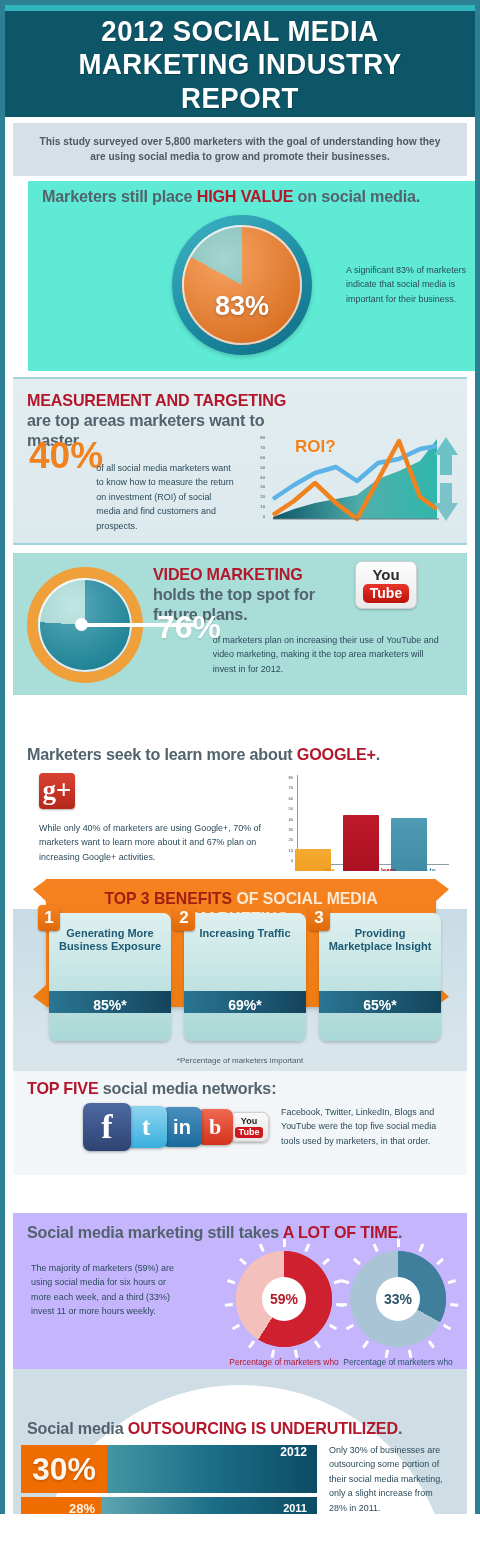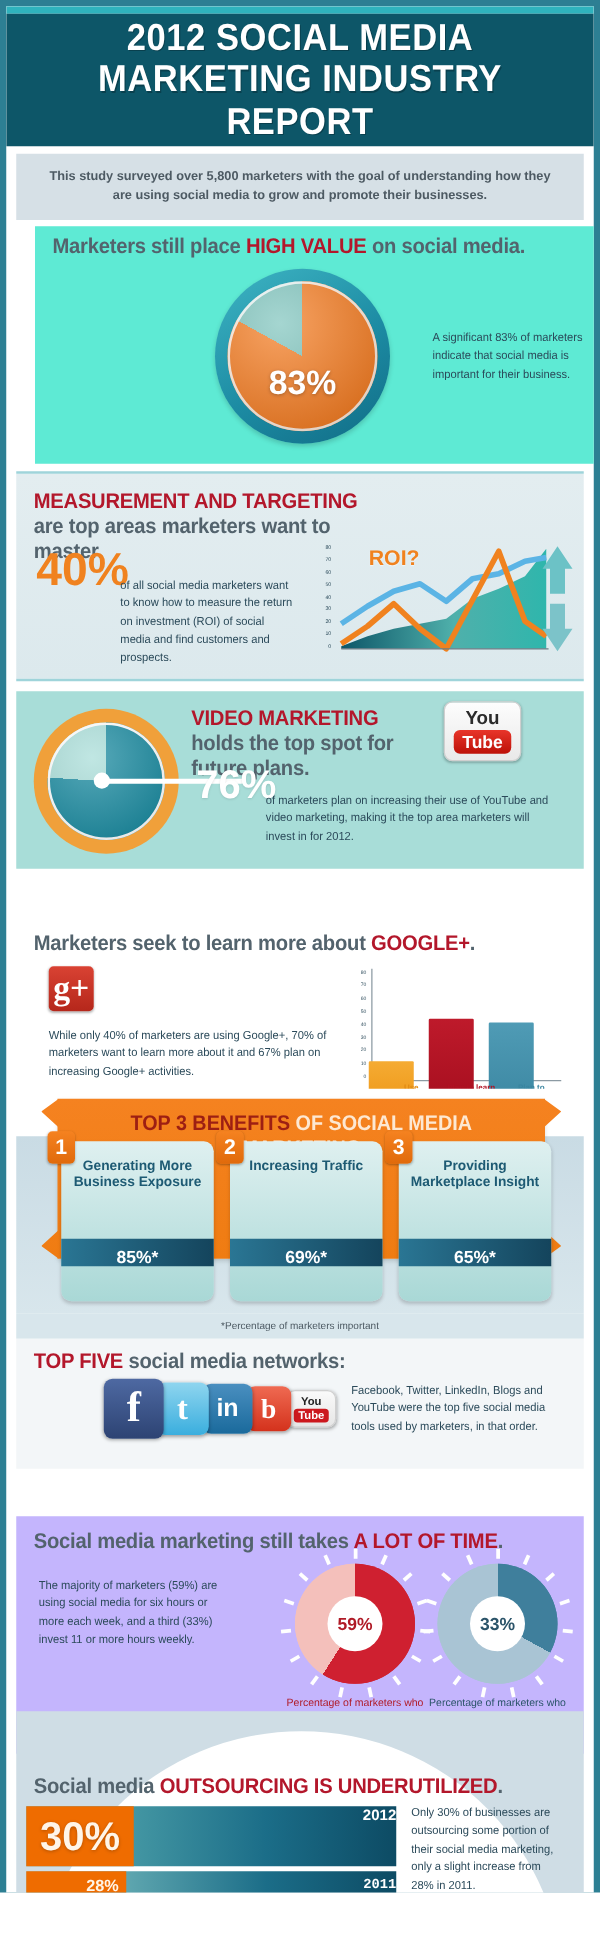--- a/index.html
+++ b/index.html
@@ -371,39 +371,39 @@
     display: flex; align-items: flex-start;
   }
   .bar2012 .pct {
     width: 86px; height: 48px; background: #ef6c00;
     color: #fff5e8; font-size: 32px; font-weight: bold;
     display: flex; align-items: center; justify-content: center;
     font-family: "Liberation Sans Narrow","Liberation Sans",sans-serif;
     text-shadow: 0 1px 3px rgba(0,0,0,.25);
   }
   .bar2012 .yr {
-    margin-left: auto; color: #ffffff;
+    margin-left: auto; padding-right: 10px; color: #ffffff;
     font-size: 12px; font-weight: bold;
     font-family: "Liberation Sans Narrow","Liberation Sans",sans-serif;
   }
   .bar2011 {
     position: absolute; left: 8px; top: 128px; width: 296px; height: 22px;
     background: linear-gradient(90deg,#8ecfcb 0%, #1b6d88 65%, #0d4b64 100%);
     display: flex; align-items: center;
   }
   .bar2011 .pct {
     width: 80px; height: 22px; background: #ef6c00;
     color: #fff5e8; font-size: 13px; font-weight: bold;
     display: flex; align-items: center; justify-content: flex-end; padding-right: 6px;
     font-family: "Liberation Sans Narrow","Liberation Sans",sans-serif;
   }
   .bar2011 .yr {
-    margin-left: auto; padding-right: 0; color: #ffffff;
+    margin-left: auto; padding-right: 10px; color: #ffffff;
     font-size: 11px; font-weight: bold;
-    font-family: Liberation Mono, monospace;
+    font-family: Liberation Sans, sans-serif;
   }
   .s8 .txt { position: absolute; left: 316px; top: 74px; width: 128px; }
   .credit {
     position: absolute; left: 10px; top: 156px; width: 300px; height: 16px;
     display: flex; align-items: center;
   }
   .credit .pr {
     width: 17px; height: 13px; background: #3a3f45; color: #fff;
     font-size: 7px; font-weight: bold; line-height: 13px; text-align: center;
     margin-right: 5px; border-radius: 1px;

